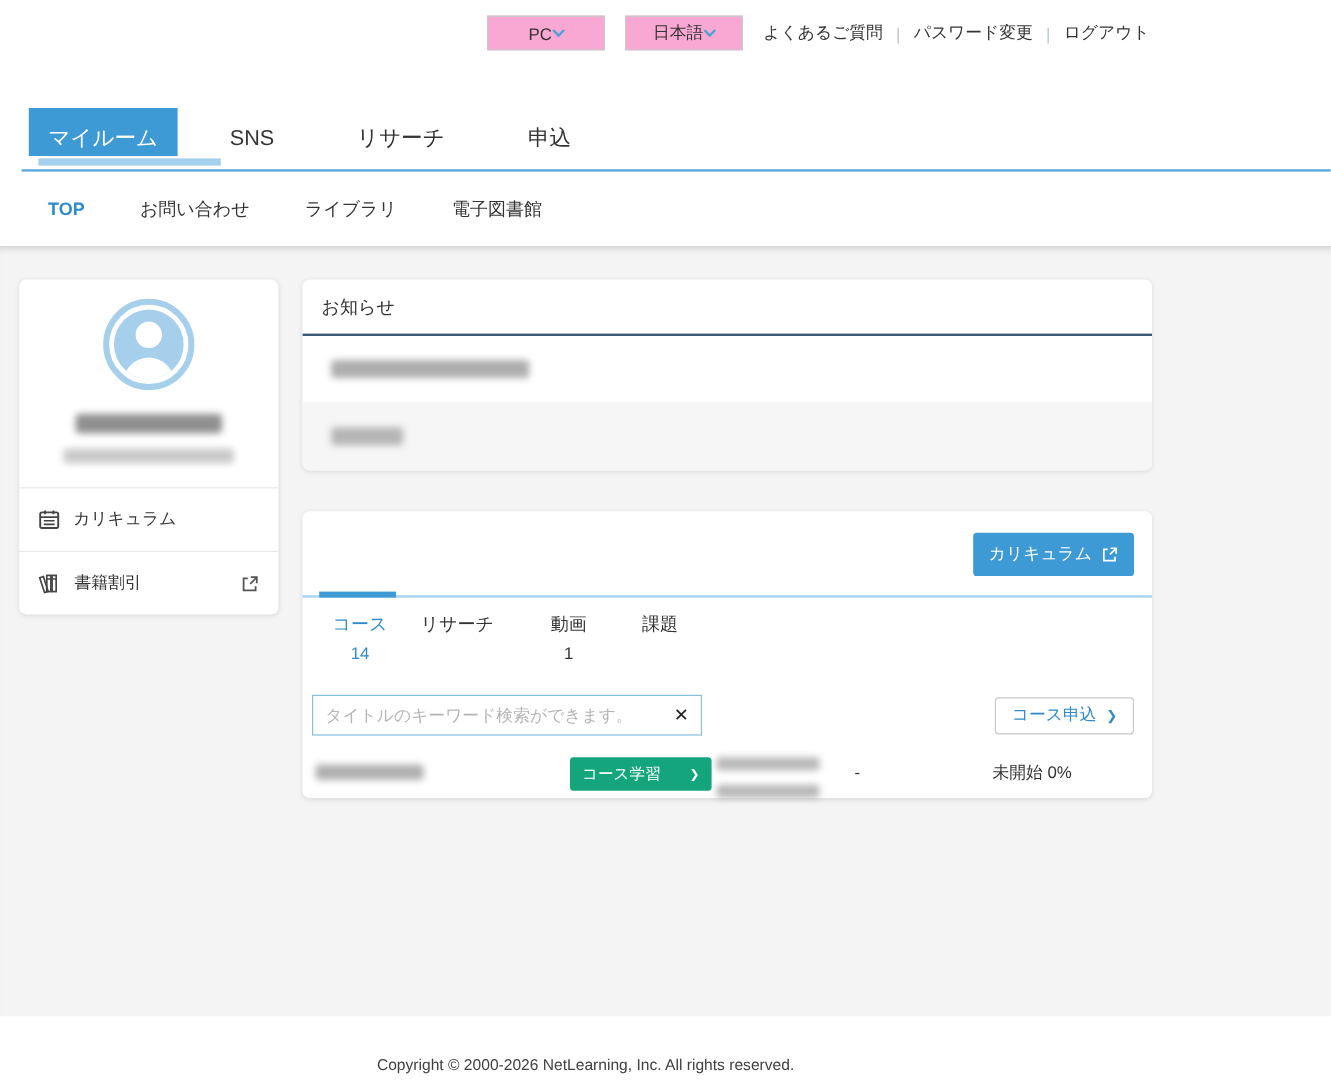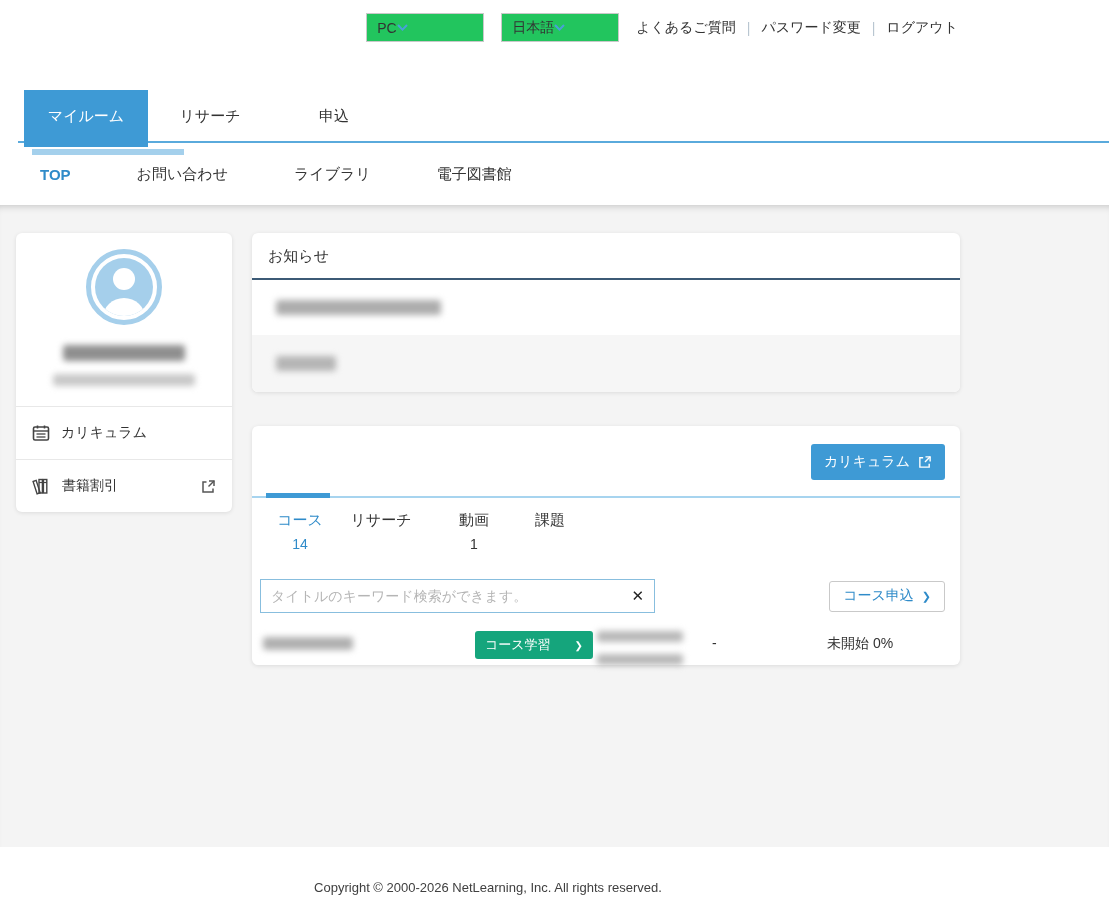--- a/index.html
+++ b/index.html
@@ -1,34 +1,34 @@
 <!DOCTYPE html>
 <html><head>
 <meta charset="utf-8">
 <style>
   * { margin:0; padding:0; box-sizing:border-box; }
   html,body { width:1109px; background:#fff; font-family:"Liberation Sans","DejaVu Sans",sans-serif; color:#333; }
   body { height:910px; overflow:hidden; }
 
   
   .topbar { height:90px; padding:13px 151px 0 0; display:flex; justify-content:flex-end; align-items:flex-start; gap:17px; }
-  .selectbox { width:118px; height:29px; border:1px solid #c9c9c9; background:#22c55e; display:inline-flex; align-items:center; justify-content:flex-start; padding:0 9px 0 10px; font-size:14px; color:#333; cursor:pointer; }
+  .selectbox { width:98px; height:29px; border:1px solid #c9c9c9; background:#f9a8d4; display:inline-flex; align-items:center; justify-content:center; padding:0 9px 0 10px; font-size:14px; color:#333; cursor:pointer; }
   .chev-down { width:11px; height:7px; }
   .toplinks { display:flex; align-items:center; gap:11px; height:29px; font-size:14px; }
   .toplink { color:#333; cursor:pointer; text-decoration:none; }
   .sep { color:#b9c6d1; }
 
   
   .tabbar { margin-left:18px; border-bottom:2px solid #5aaadc; display:flex; padding-left:6px; position:relative; height:53px; }
-  .main-tab { width:124px; height:57px; line-height:51px; text-align:center; font-size:15px; color:#333; cursor:pointer; }
+  .main-tab { width:124px; height:40px; line-height:51px; text-align:center; font-size:18px; color:#333; cursor:pointer; }
   .main-tab.active { background:#3e9ad5; color:#fff; position:relative; }
   .main-tab.active::after { content:""; position:absolute; left:8px; width:152px; height:6px; bottom:-8px; background:#5aaadc; opacity:.55; }
 
   
-  .subnav { height:62px; display:flex; align-items:center; padding-left:40px; gap:66px; font-size:15px; }
+  .subnav { height:62px; display:flex; align-items:center; padding-left:40px; gap:46px; font-size:15px; }
   .subnav .item { color:#333; cursor:pointer; }
   .subnav .item.active { color:#2f8bc9; font-weight:bold; }
 
   
   .content { background:#f4f4f4; height:642px; padding:28px 0 0 16px; display:flex; gap:20px; box-shadow:inset 0 7px 8px -7px rgba(0,0,0,0.25); }
   .card { background:#fff; border-radius:6px; box-shadow:0 1px 4px rgba(0,0,0,0.10); }
 
   
   .sidebar { width:216px; }
   .side-card { width:216px; }
@@ -61,21 +61,21 @@
   .tab-line { margin-top:16px; border-bottom:2px solid #a7d4ef; position:relative; }
   .tab-indicator { position:absolute; left:14px; bottom:-2px; width:64px; height:5px; background:#3e9ad5; }
   .course-tabs { display:flex; padding-left:22px; margin-top:13px; }
   .ctab { text-align:center; font-size:15px; color:#333; cursor:pointer; }
   .ctab .cnt { margin-top:6px; font-size:14px; min-height:16px; }
   .ctab.active { color:#2f8bc9; }
   .ctab.active .cnt { color:#2f8bc9; }
   .ct-1 { width:52px; } .ct-2 { width:66px; margin-left:22px; } .ct-3 { width:40px; margin-left:40px; } .ct-4 { width:40px; margin-left:36px; }
 
   .search-row { margin-top:27px; display:flex; justify-content:space-between; align-items:center; padding:0 15px 0 8px; }
-  .search-wrap { position:relative; width:395px; height:34px; border:1px solid #88bede; background:#fff; display:flex; }
+  .search-wrap { position:relative; width:325px; height:34px; border:1px solid #88bede; background:#fff; display:flex; }
   .search-input { border:none; outline:none; flex:1; height:100%; padding:0 30px 0 10px; font-size:14px; color:#333; font-family:inherit; background:transparent; }
   .search-input::placeholder { color:#b5b5b5; }
   .btn-clear { position:absolute; right:6px; top:0; height:100%; border:none; background:none; font-size:15px; color:#222; cursor:pointer; padding:0 4px; }
   .btn-apply { background:#fff; border:1px solid #c9c9c9; border-radius:3px; color:#2f8bc9; font-size:14px; height:31px; padding:0 13px; display:inline-flex; align-items:center; gap:8px; cursor:pointer; font-family:inherit; }
   .btn-apply .chev { font-size:11px; }
 
   .table-head { margin-top:24px; display:flex; padding:0 0 10px 11px; border-bottom:2px solid #3c5a76; font-size:14px; color:#333; }
   .col-name { width:334px; } .col-attend { width:115px; } .col-view { width:115px; } .col-status { width:120px; }
   .table-row { display:flex; padding:18px 0 0 11px; font-size:14px; }
   .cell-name { width:334px; display:flex; justify-content:space-between; align-items:flex-start; padding-right:4px; }
@@ -118,20 +118,21 @@
     <a class="toplink">よくあるご質問</a>
     <span class="sep">|</span>
     <a class="toplink">パスワード変更</a>
     <span class="sep">|</span>
     <a class="toplink">ログアウト</a>
   </div>
 </div>
 
 <div class="tabbar">
   <div class="main-tab active">マイルーム</div>
+  <div class="main-tab">SNS</div>
   <div class="main-tab">リサーチ</div>
   <div class="main-tab">申込</div>
 </div>
 
 <div class="subnav">
   <span class="item active">TOP</span>
   <span class="item">お問い合わせ</span>
   <span class="item">ライブラリ</span>
   <span class="item">電子図書館</span>
 </div>

